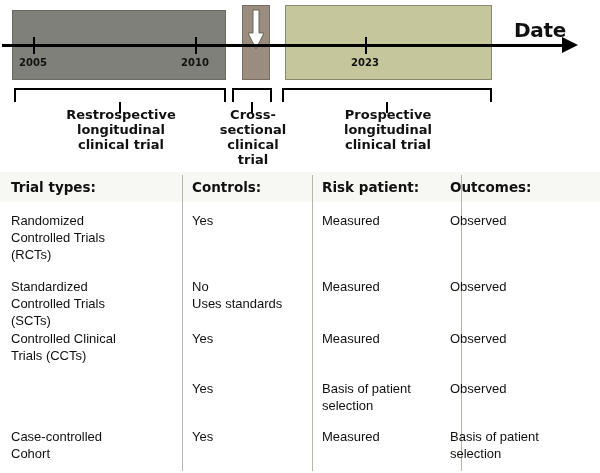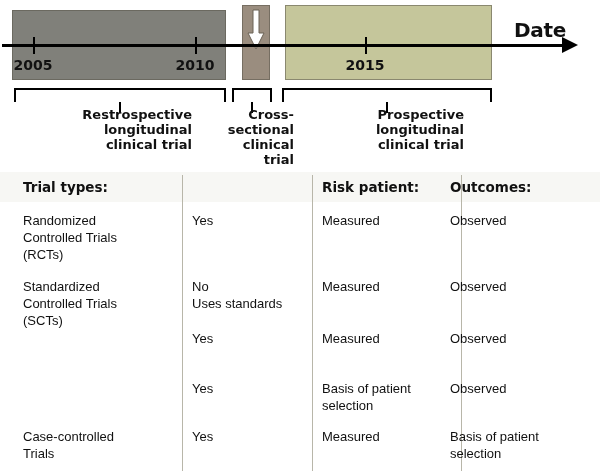--- a/index.html
+++ b/index.html
@@ -80,21 +80,21 @@
   .axis-tick {
     position: absolute;
     width: 2px;
     height: 17px;
     background: #000000;
     top: 37px;
   }
   .axis-tick-label {
     position: absolute;
     top: 57px;
-    font-size: 14px;
+    font-size: 10px;
     font-weight: 700;
     font-family: "DejaVu Sans", sans-serif;
     transform: translateX(-50%);
     white-space: nowrap;
   }
 
   
   .group-bracket {
     position: absolute;
     top: 88px;
@@ -109,21 +109,21 @@
     left: 50%;
     top: 12px;
     margin-left: -1px;
     width: 2px;
     height: 11px;
     background: #000000;
   }
   .group-label {
     position: absolute;
     top: 107px;
-    text-align: right;
+    text-align: center;
     font-size: 13px;
     font-weight: 700;
     line-height: 15px;
     font-family: "DejaVu Sans", sans-serif;
     white-space: pre-line;
   }
 
   #bracket-retrospective { left: 14px; width: 212px; }
   #bracket-crosssectional { left: 232px; width: 40px; }
   #bracket-prospective { left: 282px; width: 210px; }
@@ -162,21 +162,21 @@
     font-size: 13px;
     line-height: 17px;
     white-space: pre-line;
     font-family: "Liberation Sans", sans-serif;
   }
   .cell.header {
     font-weight: 700;
     font-family: "DejaVu Sans", sans-serif;
     font-size: 13.5px;
   }
-  .col-x-0 { left: 11px; width: 168px; margin-left: 12px; }
+  .col-x-0 { left: 11px; width: 168px; }
   .col-x-1 { left: 192px; width: 116px; }
   .col-x-2 { left: 322px; width: 136px; }
   .col-x-3 { left: 450px; width: 126px; }
 
   .row-y-0 { top: 9px; }
   .row-y-1 { top: 42px; }
   .row-y-2 { top: 108px; }
   .row-y-3 { top: 160px; }
   .row-y-4 { top: 210px; }
   .row-y-5 { top: 258px; }
@@ -200,21 +200,21 @@
   <div id="date-axis-arrowhead"></div>
   <div id="date-axis-label">Date</div>
 
   <div class="axis-tick" style="left:33px"></div>
   <div class="axis-tick-label" style="left:33px">2005</div>
 
   <div class="axis-tick" style="left:195px"></div>
   <div class="axis-tick-label" style="left:195px">2010</div>
 
   <div class="axis-tick" style="left:365px"></div>
-  <div class="axis-tick-label" style="left:365px">2015</div>
+  <div class="axis-tick-label" style="left:365px">2023</div>
 
   <div class="group-bracket" id="bracket-retrospective">
     <div class="bracket-stem"></div>
   </div>
   <div class="group-label" id="label-retrospective">Restrospective
 longitudinal
 clinical trial</div>
 
   <div class="group-bracket" id="bracket-crosssectional">
     <div class="bracket-stem"></div>
@@ -233,47 +233,50 @@
 
 <div id="trials-table">
 
   <div id="table-header-band"></div>
 
   <div class="col-divider" id="col-divider-1"></div>
   <div class="col-divider" id="col-divider-2"></div>
   <div class="col-divider" id="col-divider-3"></div>
 
   <div class="cell header col-x-0 row-y-0">Trial types:</div>
+  <div class="cell header col-x-1 row-y-0">Controls:</div>
   <div class="cell header col-x-2 row-y-0">Risk patient:</div>
   <div class="cell header col-x-3 row-y-0">Outcomes:</div>
 
   <div class="cell col-x-0 row-y-1">Randomized
 Controlled Trials
 (RCTs)</div>
   <div class="cell col-x-1 row-y-1">Yes</div>
   <div class="cell col-x-2 row-y-1">Measured</div>
   <div class="cell col-x-3 row-y-1">Observed</div>
 
   <div class="cell col-x-0 row-y-2">Standardized
 Controlled Trials
 (SCTs)</div>
   <div class="cell col-x-1 row-y-2">No
 Uses standards</div>
   <div class="cell col-x-2 row-y-2">Measured</div>
   <div class="cell col-x-3 row-y-2">Observed</div>
 
+  <div class="cell col-x-0 row-y-3">Controlled Clinical
+Trials (CCTs)</div>
   <div class="cell col-x-1 row-y-3">Yes</div>
   <div class="cell col-x-2 row-y-3">Measured</div>
   <div class="cell col-x-3 row-y-3">Observed</div>
 
   <div class="cell col-x-1 row-y-4">Yes</div>
   <div class="cell col-x-2 row-y-4">Basis of patient
 selection</div>
   <div class="cell col-x-3 row-y-4">Observed</div>
 
   <div class="cell col-x-0 row-y-5">Case-controlled
-Trials</div>
+Cohort</div>
   <div class="cell col-x-1 row-y-5">Yes</div>
   <div class="cell col-x-2 row-y-5">Measured</div>
   <div class="cell col-x-3 row-y-5">Basis of patient
 selection</div>
 
 </div>
 
 </body></html>

